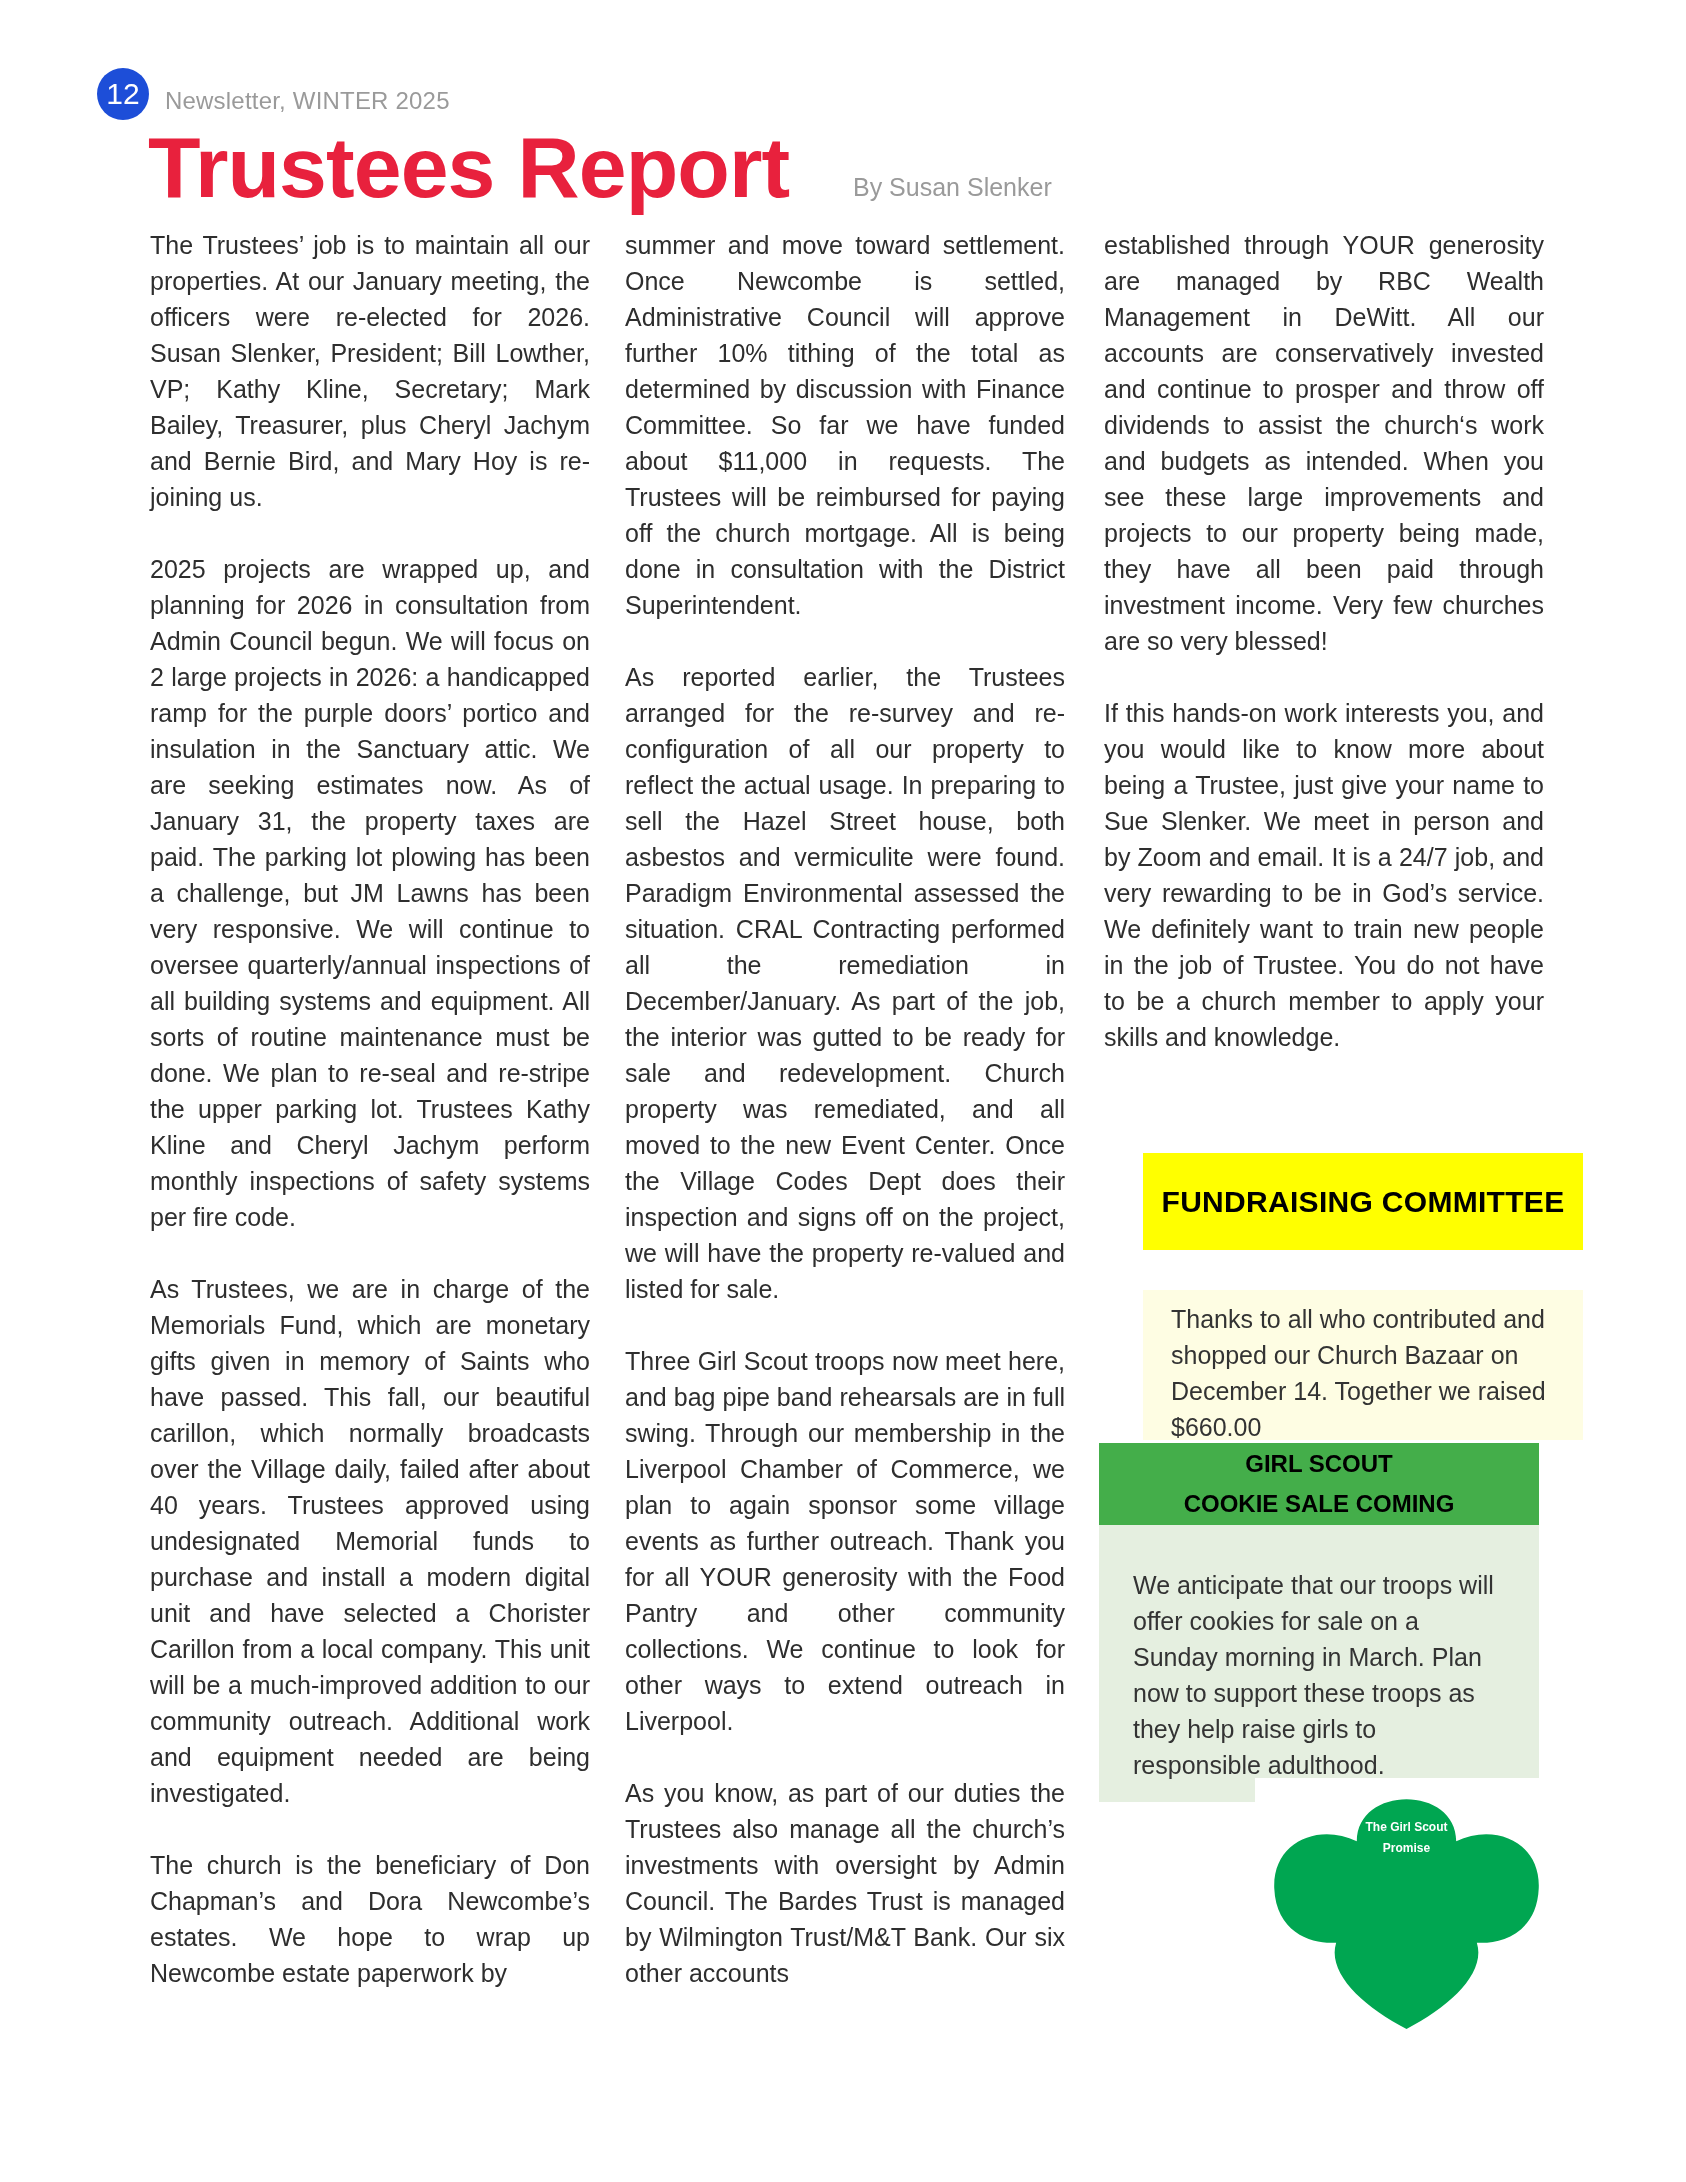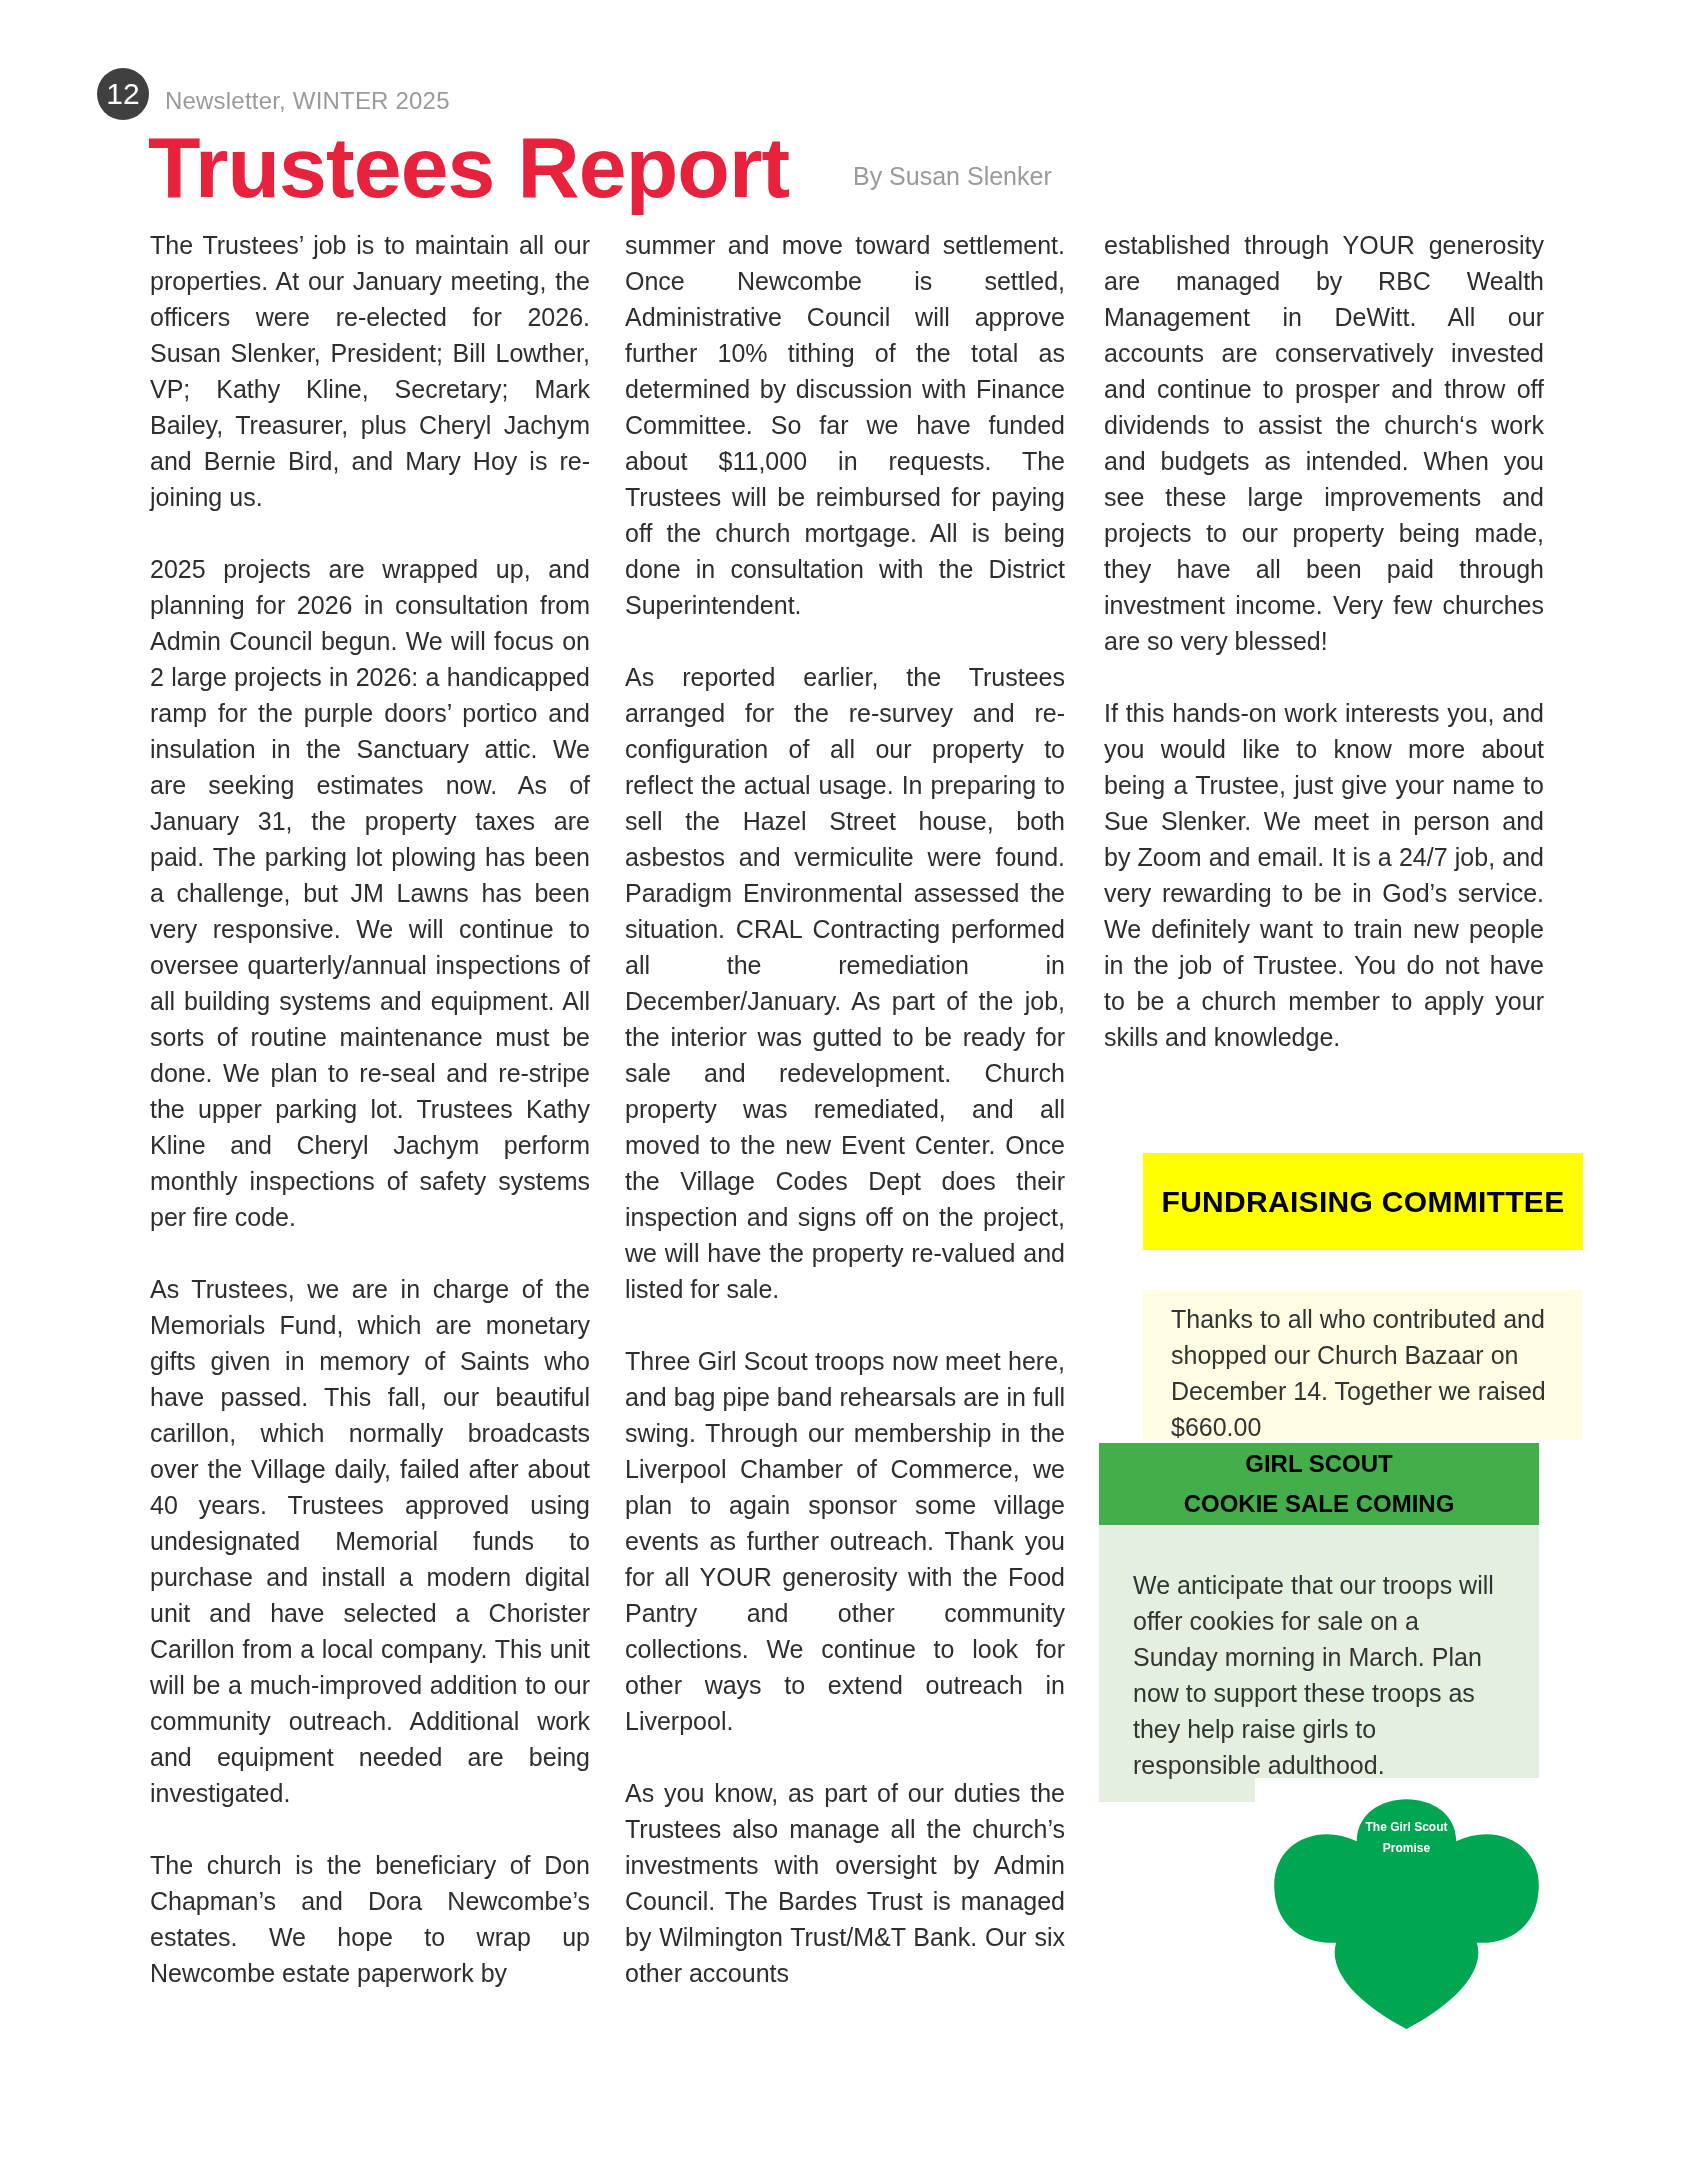--- a/index.html
+++ b/index.html
@@ -1,26 +1,26 @@
 <!DOCTYPE html>
 <html style="font-size:15px"><head>
 <meta charset="utf-8">
 <style>
   html, body { margin: 0; padding: 0; background: #ffffff; }
   body { width: 1686px; height: 2182px; position: relative; overflow: hidden;
          font-family: "Liberation Sans", "DejaVu Sans", sans-serif; color: #2b2b2b; }
 
   .page-badge { position: absolute; left: 97px; top: 68px; width: 52px; height: 52px;
-                border-radius: 50%; background: #404040; color: #fff; font-size: 30px;
+                border-radius: 50%; background: #1d4ed8; color: #fff; font-size: 30px;
                 display: flex; align-items: center; justify-content: center; font-weight: 300; }
   .running-head { position: absolute; left: 165px; top: 79px; font-size: 24px; color: #9a9a9a; letter-spacing: 0.2px; margin-top: 8px; }
 
   .title { position: absolute; left: 148px; top: 120px; margin: 0; font-size: 86px; font-weight: bold;
            color: #e8213d; letter-spacing: -0.9px; line-height: 1.1; }
-  .byline { position: absolute; left: 853px; top: 162px; font-size: 25px; color: #9a9a9a; }
+  .byline { position: absolute; left: 853px; top: 173px; font-size: 25px; color: #9a9a9a; }
 
   .col { position: absolute; top: 227px; width: 440px; font-size: 25px; line-height: 36px;
          color: #2e2e2e; text-align: justify; }
   .col p { margin: 0 0 36px 0; }
   .col-1 { left: 150px; }
   .col-2 { left: 625px; }
   .col-3 { left: 1104px; }
 
   .box-fund { position: absolute; left: 1099px; top: 1153px; width: 440px; padding-left: 44px; }
   .fund-head { background: #ffff00; height: 97px; display: flex; align-items: center; justify-content: center;

